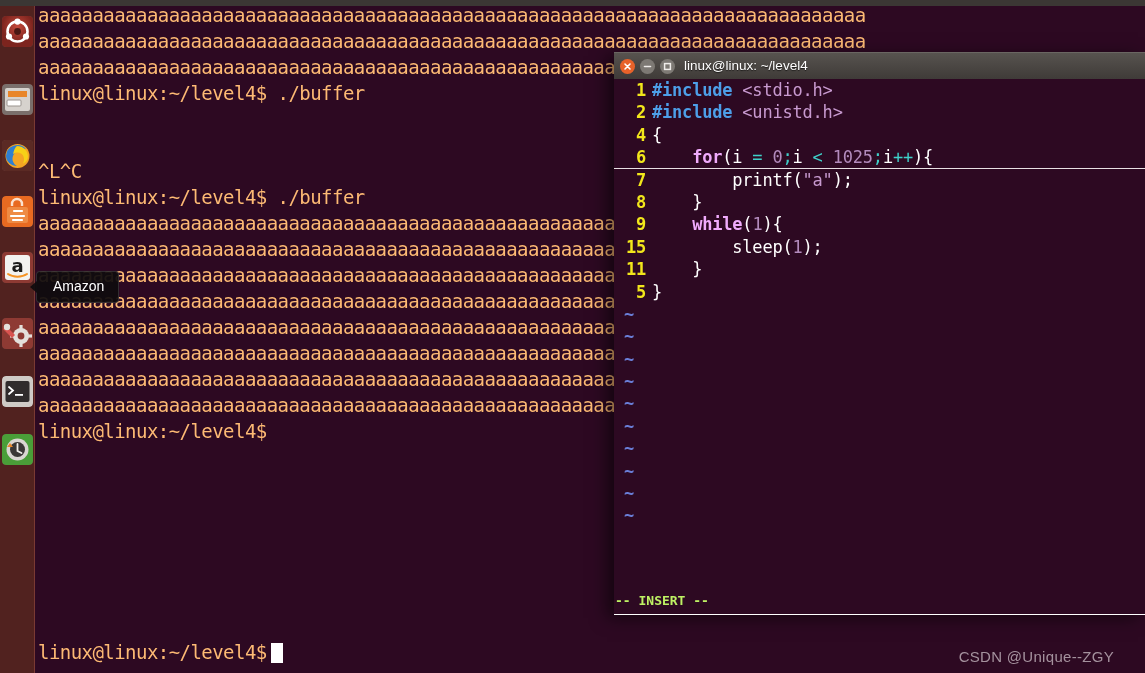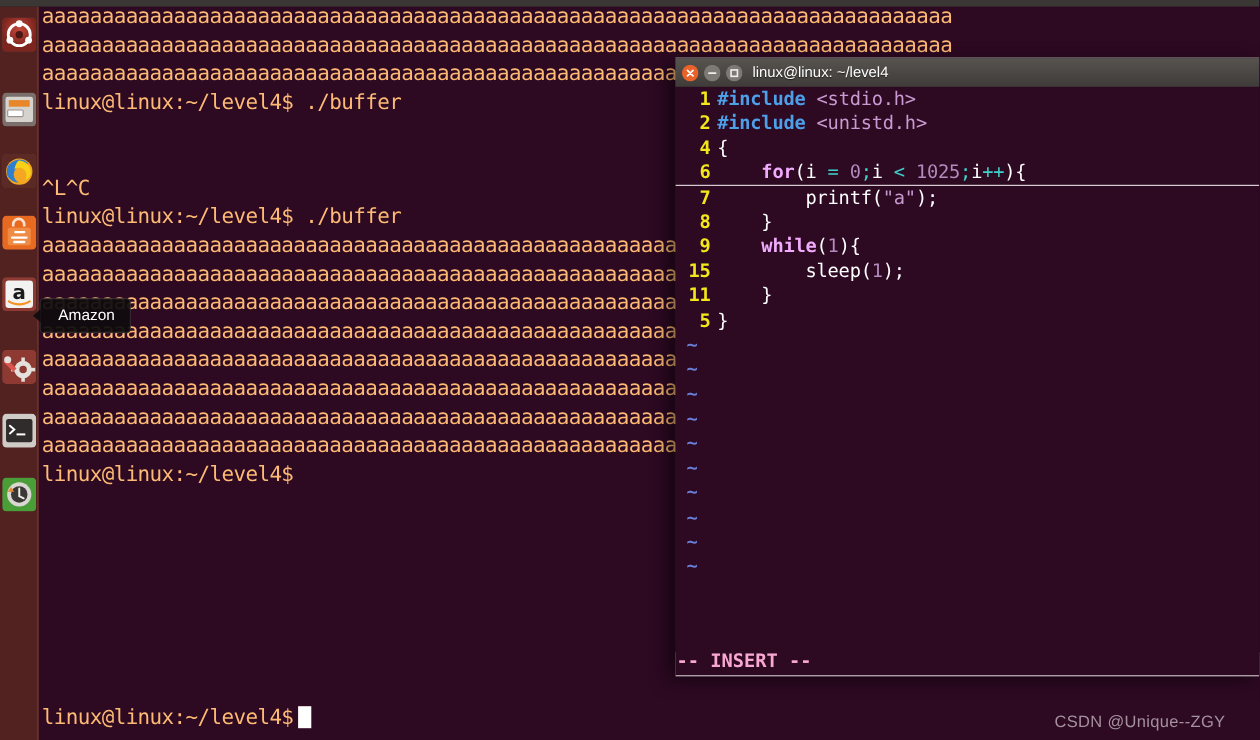--- a/index.html
+++ b/index.html
@@ -126,23 +126,23 @@
   #statusname{
     position:absolute;left:0;top:514px;width:531px;height:22px;
     background:#ffffff;color:#2d0922;
     font-size:17px;line-height:22px;font-weight:bold;
     white-space:pre;padding-left:1px;box-sizing:border-box;
   }
   #vimmode{
     position:absolute;left:614px;top:588px;width:531px;height:26px;
     z-index:51;
     background:#2d0922;
-    color:#f9a8d4;font-weight:bold;
+    color:#bef264;font-weight:bold;
     font-family:"DejaVu Sans Mono",monospace;
-    font-size:17px;line-height:26px;
+    font-size:13px;line-height:26px;
     white-space:pre;padding-left:1px;box-sizing:border-box;
   }
   
   #watermark{
     position:absolute;right:31px;bottom:8px;z-index:70;
     color:#b9a9b3;opacity:.85;
     font-family:"Liberation Sans",sans-serif;
     font-size:15px;
     letter-spacing:.3px;
   }

